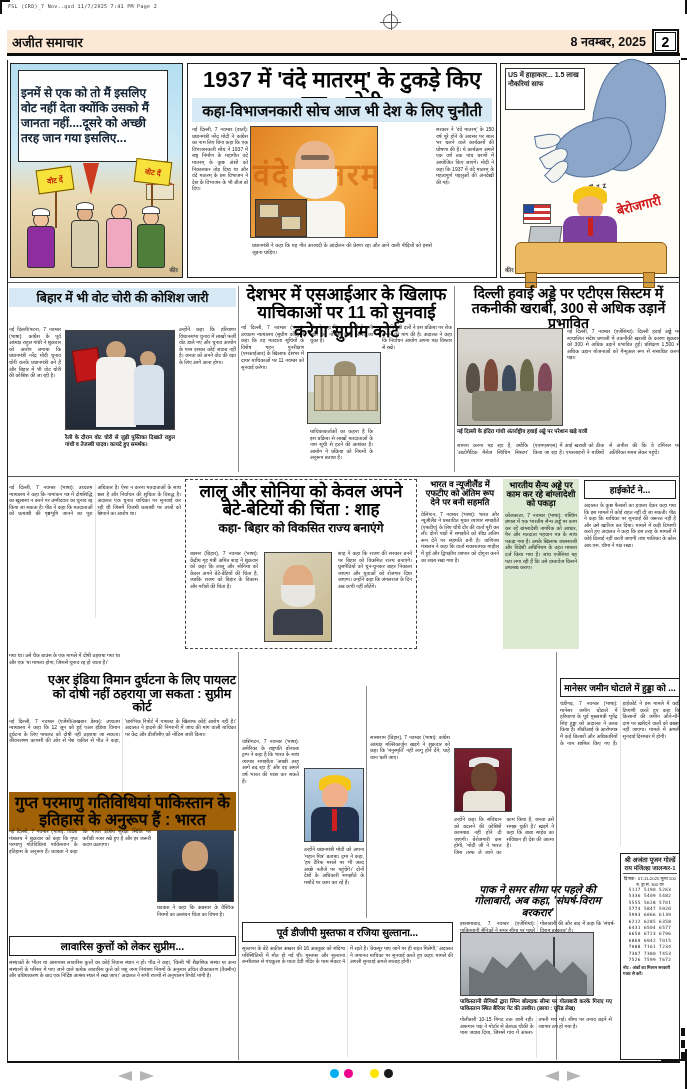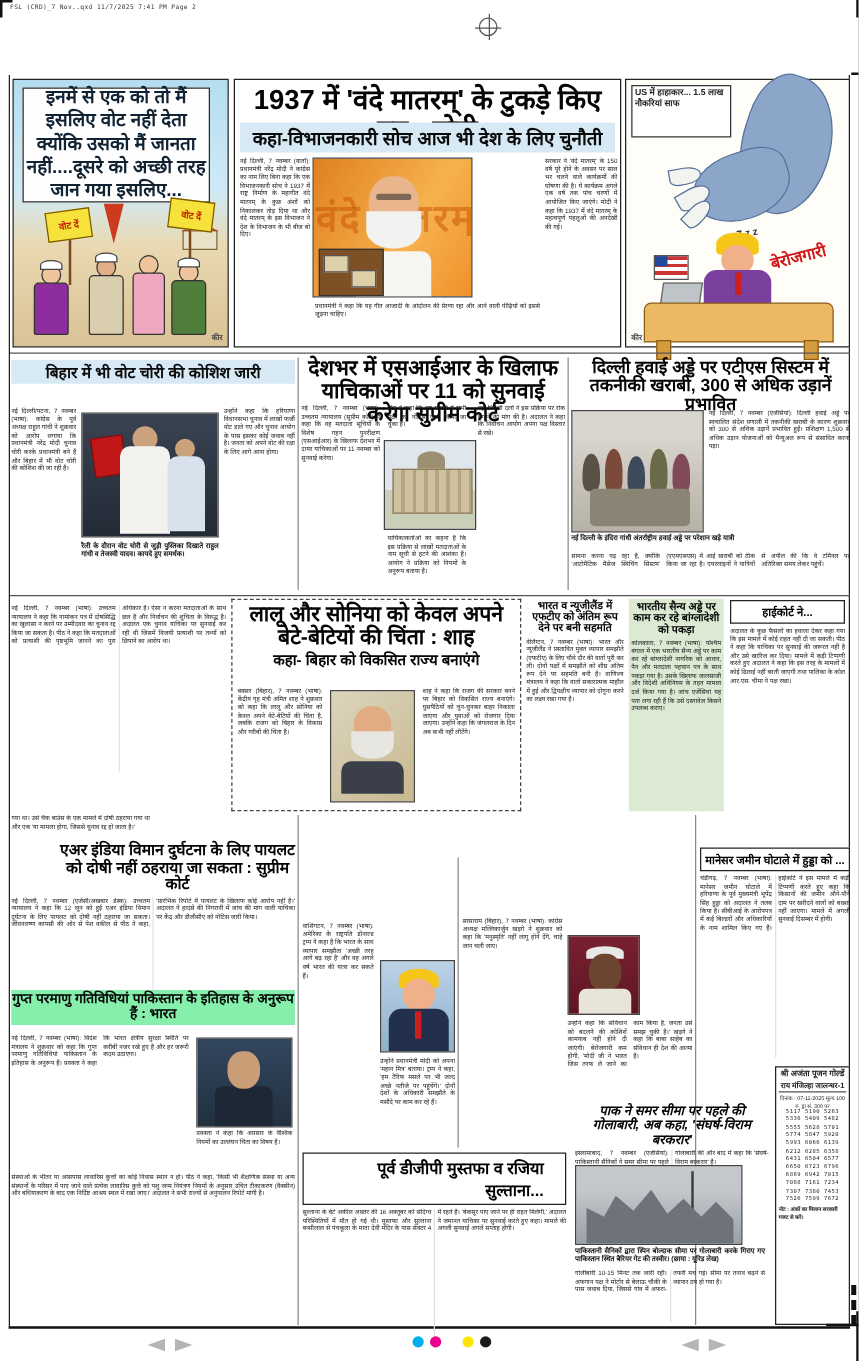--- a/index.html
+++ b/index.html
@@ -28,21 +28,21 @@
   .cols2{column-count:2;column-gap:5px;column-rule:1px solid #e2e2e2;}
   .boxhl{border:1px solid #222;font-weight:bold;text-align:center;background:#fff;}
   .cap{font-weight:bold;font-size:5.5px;line-height:1.25;color:#111;text-align:justify;}
   .vr{width:1px;background:#8a8a8a;}
   .hr{height:1px;background:#555;}
   .photo{overflow:hidden;position:absolute;}
   
   .ctn-left{left:10px;top:63px;width:173px;height:215px;border:1px solid #222;box-sizing:border-box;
     background:linear-gradient(#b4def0 0%,#cfeaf6 42%,#ead9b2 62%,#d9c295 100%);}
   .bubble{position:absolute;left:7px;top:6px;width:150px;height:92px;background:#fefefe;border:1.5px solid #2a2a2a;
-    font-size:15px;font-weight:bold;color:#123;display:flex;align-items:center;justify-content:center;text-align:center;line-height:1.25;padding:2px;box-sizing:border-box;}
+    font-size:12px;font-weight:bold;color:#123;display:flex;align-items:center;justify-content:center;line-height:1.25;padding:2px;box-sizing:border-box;}
   .bubble-tail{position:absolute;left:72px;top:99px;width:0;height:0;border-left:8px solid transparent;border-right:8px solid transparent;border-top:32px solid #cc3a1f;}
   .placard{position:absolute;width:34px;height:22px;background:#f6e23a;border:1px solid #7a5b00;
     color:#c22000;font-size:7.5px;font-weight:bold;display:flex;align-items:center;justify-content:center;}
   .stick{position:absolute;width:2px;background:#7a4a1d;}
   .fig-head{position:absolute;width:14px;height:14px;border-radius:50%;background:#efc39b;border:1px solid #333;}
   .fig-cap{position:absolute;width:16px;height:6px;border-radius:50% 50% 0 0;background:#fff;border:1px solid #444;}
   .fig-body{position:absolute;border:1px solid #333;border-radius:4px 4px 2px 2px;}
   .house{position:absolute;right:8px;top:120px;width:26px;height:14px;background:#e9e2c8;border:1px solid #7a6a3a;}
   .house:before{content:"";position:absolute;left:-2px;top:-8px;border-left:15px solid transparent;border-right:15px solid transparent;border-bottom:8px solid #b04a2a;}
   .sig{position:absolute;font-size:6px;font-weight:bold;color:#444;}
@@ -117,20 +117,26 @@
 
 <div class="sheet">
 
   <div class="abs slug">FSL (CRD)_7 Nov..qxd   11/7/2025   7:41 PM   Page 2</div>
   <div class="abs crosshair"></div>
   <div class="abs cornermark" style="left:0;top:0;width:2px;height:14px;"></div>
   <div class="abs cornermark" style="left:0;top:0;width:10px;height:2px;"></div>
   <div class="abs cornermark" style="right:0;top:0;width:2px;height:14px;"></div>
   <div class="abs cornermark" style="right:0;top:58px;width:6px;height:2px;"></div>
 
+  <div class="abs band">
+    <span class="mast-title">अजीत समाचार</span>
+    <span class="mast-spacer"></span>
+    <span class="mast-date">8 नवम्बर, 2025</span>
+    <span class="pagebox">2</span>
+  </div>
 
   <div class="abs frame"></div>
 
   <div class="abs ctn-left">
     <div class="bubble">इनमें से एक को तो मैं इसलिए वोट नहीं देता क्योंकि उसको मैं जानता नहीं....दूसरे को अच्छी तरह जान गया इसलिए...</div>
     <div class="bubble-tail"></div>
     <div class="house"></div>
 
     <div class="stick" style="left:44px;top:118px;height:46px;"></div>
     <div class="placard" style="left:26px;top:104px;transform:rotate(-8deg);">वोट दें</div>
@@ -274,48 +280,49 @@
   </div>
 
   <div class="abs body cols2" style="left:9px;top:652px;width:227px;height:20px;">गया था। उसे चैक बाउंस के एक मामले में दोषी ठहराया गया था और एक 'या मामला होगा, जिससे चुनाव रद्द हो जाता है।'</div>
 
   <div class="abs" style="left:9px;top:674px;width:227px;height:118px;">
     <div class="hl" style="font-size:12.5px;padding-left:39px;">एअर इंडिया विमान दुर्घटना के लिए पायलट को दोषी नहीं ठहराया जा सकता : सुप्रीम कोर्ट</div>
     <div class="body cols2" style="margin-top:3px;height:82px;">नई दिल्ली, 7 नवम्बर (एजेंसी/अखबार डेस्क): उच्चतम न्यायालय ने कहा कि 12 जून को हुई एअर इंडिया विमान दुर्घटना के लिए पायलट को दोषी नहीं ठहराया जा सकता। जीवनलष्ण कापसी की ओर से पेश वकील से पीठ ने कहा, 'प्रारंभिक रिपोर्ट में पायलट के खिलाफ कोई आरोप नहीं है।' अदालत ने हादसे की निगरानी में जांच की मांग वाली याचिका पर केंद्र और डीजीसीए को नोटिस जारी किया।</div>
   </div>
 
   <div class="abs" style="left:9px;top:792px;width:227px;height:142px;">
-    <div class="hl" style="font-size:11px;background:#86efac;padding:2px 0;">गुप्त परमाणु गतिविधियां पाकिस्तान के इतिहास के अनुरूप हैं : भारत</div>
+    <div class="hl" style="font-size:16px;background:#a16207;padding:2px 0;">गुप्त परमाणु गतिविधियां पाकिस्तान के इतिहास के अनुरूप हैं : भारत</div>
     <div class="abs body" style="left:0;top:36px;width:142px;height:104px;column-count:2;column-gap:5px;">नई दिल्ली, 7 नवम्बर (भाषा): विदेश मंत्रालय ने शुक्रवार को कहा कि गुप्त परमाणु गतिविधियां पाकिस्तान के इतिहास के अनुरूप हैं। प्रवक्ता ने कहा कि भारत क्षेत्रीय सुरक्षा स्थिति पर करीबी नजर रखे हुए है और हर जरूरी कदम उठाएगा।</div>
     <div class="abs photo nuke-ph ph-border" style="left:148px;top:38px;width:77px;height:72px;">
       <div class="n-suit"></div>
       <div class="n-face"></div>
     </div>
     <div class="abs body" style="left:148px;top:112px;width:77px;height:28px;">प्रवक्ता ने कहा कि अप्रसार के वैश्विक नियमों का उल्लंघन चिंता का विषय है।</div>
   </div>
 
   <div class="abs" style="left:9px;top:936px;width:227px;height:124px;">
+    <div class="boxhl" style="font-size:10.5px;padding:2px 0;">लावारिस कुत्तों को लेकर सुप्रीम...</div>
     <div class="body" style="margin-top:3px;height:98px;">संस्थाओं के भीतर या आसपास लावारिस कुत्तों का कोई निवास स्थान न हो। पीठ ने कहा, 'किसी भी शैक्षणिक संस्था या अन्य संस्थानों के परिसर में पाए जाने वाले प्रत्येक लावारिस कुत्ते को पशु जन्म नियंत्रण नियमों के अनुसार उचित टीकाकरण (वैक्सीन) और बधियाकरण के बाद एक निर्दिष्ट आश्रय स्थल में रखा जाए।' अदालत ने सभी राज्यों से अनुपालन रिपोर्ट मांगी है।</div>
   </div>
 
   <div class="abs vr" style="left:238px;top:652px;height:408px;"></div>
 
   <div class="abs" style="left:242px;top:686px;width:122px;height:232px;">
     <div class="abs body" style="left:0;top:52px;width:57px;height:176px;">वाशिंगटन, 7 नवम्बर (भाषा): अमेरिका के राष्ट्रपति डोनाल्ड ट्रम्प ने कहा है कि भारत के साथ व्यापार समझौता 'अच्छी तरह आगे बढ़ रहा है' और वह अगले वर्ष भारत की यात्रा कर सकते हैं।</div>
     <div class="abs photo trump-ph ph-border" style="left:62px;top:82px;width:60px;height:74px;">
       <div class="t-hair" style="left:14px;top:6px;width:32px;height:16px;"></div>
       <div class="t-face" style="left:17px;top:14px;width:26px;height:26px;"></div>
       <div class="t-suit" style="left:6px;top:38px;width:48px;height:36px;background:#23304d;"></div>
       <div class="t-tie" style="left:27px;top:40px;height:22px;"></div>
     </div>
     <div class="abs body" style="left:62px;top:160px;width:60px;height:68px;">उन्होंने प्रधानमंत्री मोदी को अपना 'महान मित्र' बताया। ट्रम्प ने कहा, 'हम टैरिफ मसले पर भी जल्द अच्छे नतीजे पर पहुंचेंगे।' दोनों देशों के अधिकारी समझौते के मसौदे पर काम कर रहे हैं।</div>
   </div>
 
   <div class="abs" style="left:242px;top:922px;width:211px;height:138px;">
-    <div class="boxhl" style="font-size:13px;padding:2px 17px;text-align:right;">पूर्व डीजीपी मुस्तफा व रजिया सुल्ताना...</div>
+    <div class="boxhl" style="font-size:10px;padding:2px 17px;">पूर्व डीजीपी मुस्तफा व रजिया सुल्ताना...</div>
     <div class="body cols2" style="margin-top:3px;height:112px;">सुल्ताना के बेटे अकील अख्तर की 16 अक्तूबर को संदिग्ध परिस्थितियों में मौत हो गई थी। मुस्तफा और सुल्ताना बन्सीलाल से पंचकूला के माता देवी मंदिर के पास सेक्टर 4 में रहते हैं। 'बेकसूर पाए जाने पर ही राहत मिलेगी,' अदालत ने जमानत याचिका पर सुनवाई करते हुए कहा। मामले की अगली सुनवाई अगले सप्ताह होगी।</div>
   </div>
 
   <div class="abs vr" style="left:366px;top:686px;height:232px;"></div>
 
   <div class="abs" style="left:370px;top:686px;width:184px;height:232px;">
     <div class="abs body" style="left:0;top:48px;width:80px;height:180px;column-count:1;">सासाराम (बिहार), 7 नवम्बर (भाषा): कांग्रेस अध्यक्ष मल्लिकार्जुन खड़गे ने शुक्रवार को कहा कि 'मनुस्मृति' नहीं लागू होने देंगे, चाहे जान चली जाए।</div>
     <div class="abs photo kharge-ph ph-border" style="left:84px;top:62px;width:58px;height:64px;">
       <div class="k-hair"></div>
       <div class="k-face"></div>

